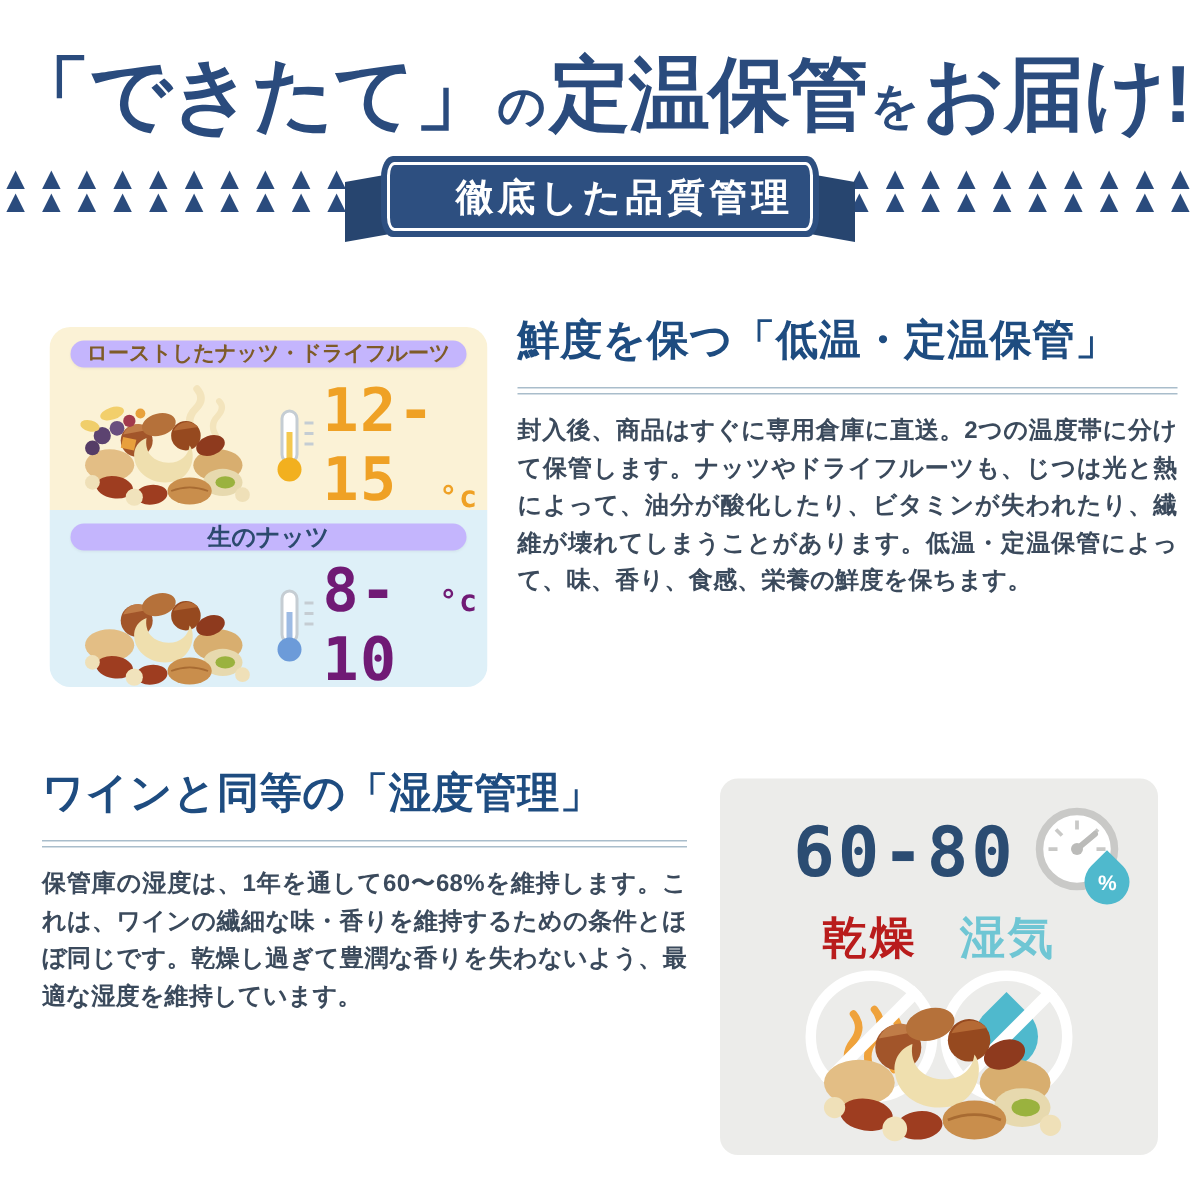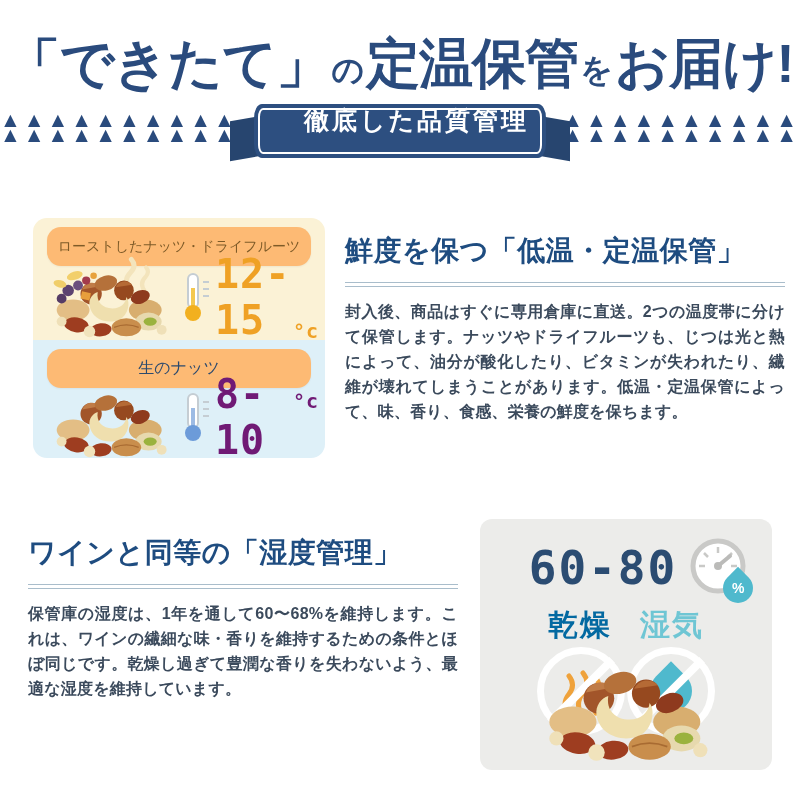--- a/index.html
+++ b/index.html
@@ -21,66 +21,66 @@
     white-space:nowrap;user-select:none;
   }
   .tri-left{left:0;width:232px;}
   .tri-right{right:0;width:232px;direction:rtl;}
   .ribbon{position:absolute;left:50%;top:104px;transform:translateX(-50%);
     width:292px;height:54px;z-index:3;}
   .ribbon-tail{position:absolute;top:12px;width:60px;height:40px;background:#27456F;}
   .ribbon-tail.left{left:-24px;transform:skewY(-10deg);}
   .ribbon-tail.right{right:-24px;transform:skewY(10deg);}
   .ribbon-face{position:absolute;inset:0;background:#2D4F80;border-radius:8px/14px;
-    display:flex;align-items:flex-start;justify-content:center;padding-left:33px;}
+    display:flex;align-items:center;justify-content:center;padding-left:33px;}
   .ribbon-face::after{content:"";position:absolute;inset:4px;border:2px solid #FFFFFF;border-radius:5px/9px;}
   .ribbon-label{color:#FFFFFF;font-size:25px;font-weight:800;letter-spacing:3px;}
   
   .temp-cards{position:absolute;left:33px;top:218px;width:292px;height:240px;
     border-radius:14px;overflow:hidden;display:flex;flex-direction:column;}
   .temp-card{position:relative;}
   .card-roasted{height:122px;background:#FBF2D6;}
   .card-raw{flex:1;background:#DEF0F8;}
-  .pill{position:absolute;left:14px;right:14px;top:9px;height:39px;background:#fdba74;
+  .pill{position:absolute;left:14px;right:14px;top:9px;height:18px;background:#c4b5fd;
     border-radius:14px;display:flex;align-items:center;justify-content:center;
-    font-size:14px;font-weight:400;box-shadow:0 1px 2px rgba(0,0,0,0.05);}
+    font-size:14px;font-weight:700;box-shadow:0 1px 2px rgba(0,0,0,0.05);}
   .pill-roasted{color:#7E5B28;}
   .pill-raw{color:#2C4A6E;font-size:16px;}
   .card-content{position:absolute;left:8px;right:6px;top:38px;bottom:2px;
     display:flex;align-items:center;}
   .card-nuts{width:138px;height:82px;flex:none;}
   .thermo{flex:none;margin:0 4px 0 2px;}
   .temp-display{display:flex;align-items:baseline;font-family:"DejaVu Sans Mono","Liberation Mono",monospace;
     font-weight:bold;letter-spacing:1px;}
   .temp-value{font-size:40px;}
   .temp-unit{font-size:20px;margin-left:1px;}
   .temp-orange{color:#EFA125;align-items:flex-end;}
   .temp-navy{color:#701a75;}
   
-  .text-sec{position:absolute;margin-top:24px;}
+  .text-sec{position:absolute;}
   .sec-temp{left:345px;top:208px;width:440px;}
   .sec-hum{left:28px;top:510px;width:430px;}
   .sec-heading{font-size:28px;font-weight:800;color:#1E4C80;letter-spacing:0.5px;white-space:nowrap;}
   .rule{margin-top:12px;height:3px;border-top:1px solid #A9BDCB;border-bottom:1px solid #A9BDCB;}
   .sec-body{margin-top:13px;font-size:16px;line-height:1.56;color:#3B4A5C;
     font-weight:600;text-align:justify;letter-spacing:0.2px;}
   
   .hum-card{position:absolute;left:480px;top:519px;width:292px;height:251px;
     background:#ECECEA;border-radius:12px;}
   .hum-row1{position:absolute;top:16px;left:0;right:0;display:flex;
     align-items:center;justify-content:center;gap:8px;margin-left:28px;}
   .hum-range{font-family:"DejaVu Sans Mono","Liberation Mono",monospace;font-weight:bold;
     font-size:46px;color:#2B4C72;letter-spacing:2px;}
   .gauge{position:relative;width:66px;height:66px;flex:none;}
   .drop{position:absolute;right:-2px;bottom:-2px;width:30px;height:30px;background:#4FB9CD;
     border-radius:0 50% 50% 50%;transform:rotate(45deg);display:flex;align-items:center;justify-content:center;}
   .drop span{transform:rotate(-45deg);color:#fff;font-size:14px;font-weight:800;}
   .hum-labels{position:absolute;top:86px;left:0;right:0;display:flex;
     justify-content:center;gap:28px;font-size:30px;font-weight:800;letter-spacing:2px;}
-  .lbl-dry{color:#0369a1;}
+  .lbl-dry{color:#b91c1c;}
   .lbl-moist{color:#6FC6D4;}
   .bans{position:absolute;top:128px;left:0;right:0;display:flex;justify-content:center;gap:2px;z-index:1;}
   .ban{width:74px;height:74px;border:7px solid #FFFFFF;border-radius:50%;position:relative;
     display:flex;align-items:center;justify-content:center;}
   .ban::after{content:"";position:absolute;left:-7px;right:-7px;top:50%;height:8px;margin-top:-4px;
     background:#FFFFFF;transform:rotate(-45deg);}
   .ban-drop{width:42px;height:42px;background:#4FB9CD;border-radius:0 50% 50% 50%;transform:rotate(45deg);}
   .hum-nuts{position:absolute;left:50%;transform:translateX(-50%);bottom:8px;
     width:196px;height:118px;z-index:2;}
   .hidden-defs{position:absolute;width:0;height:0;overflow:hidden;}

